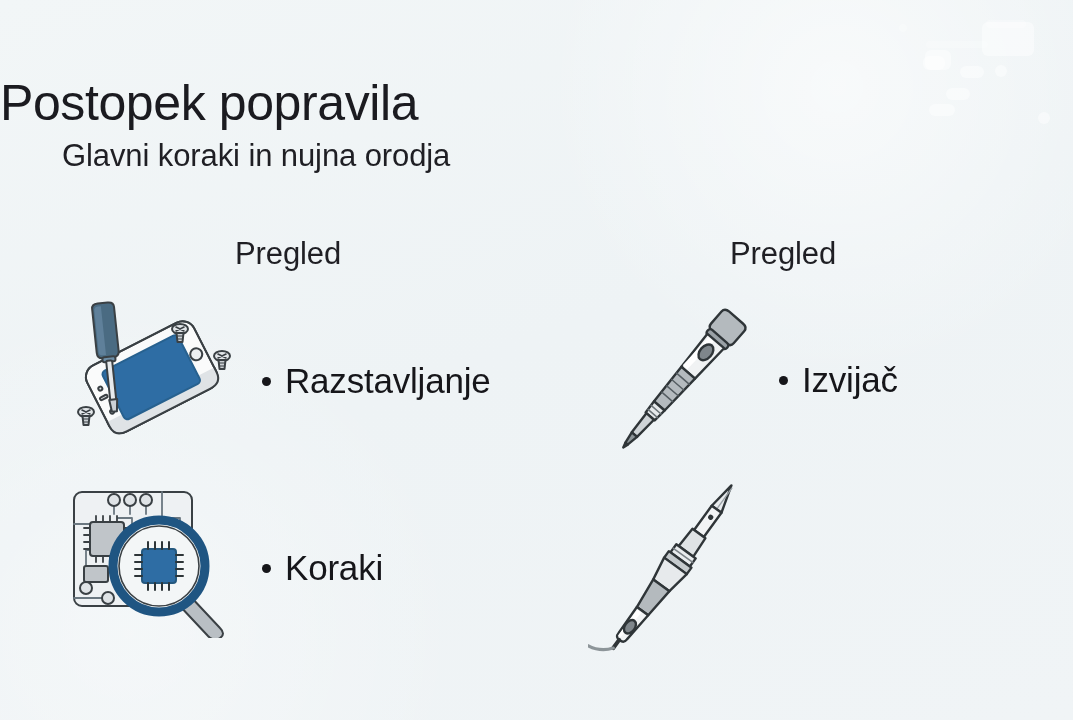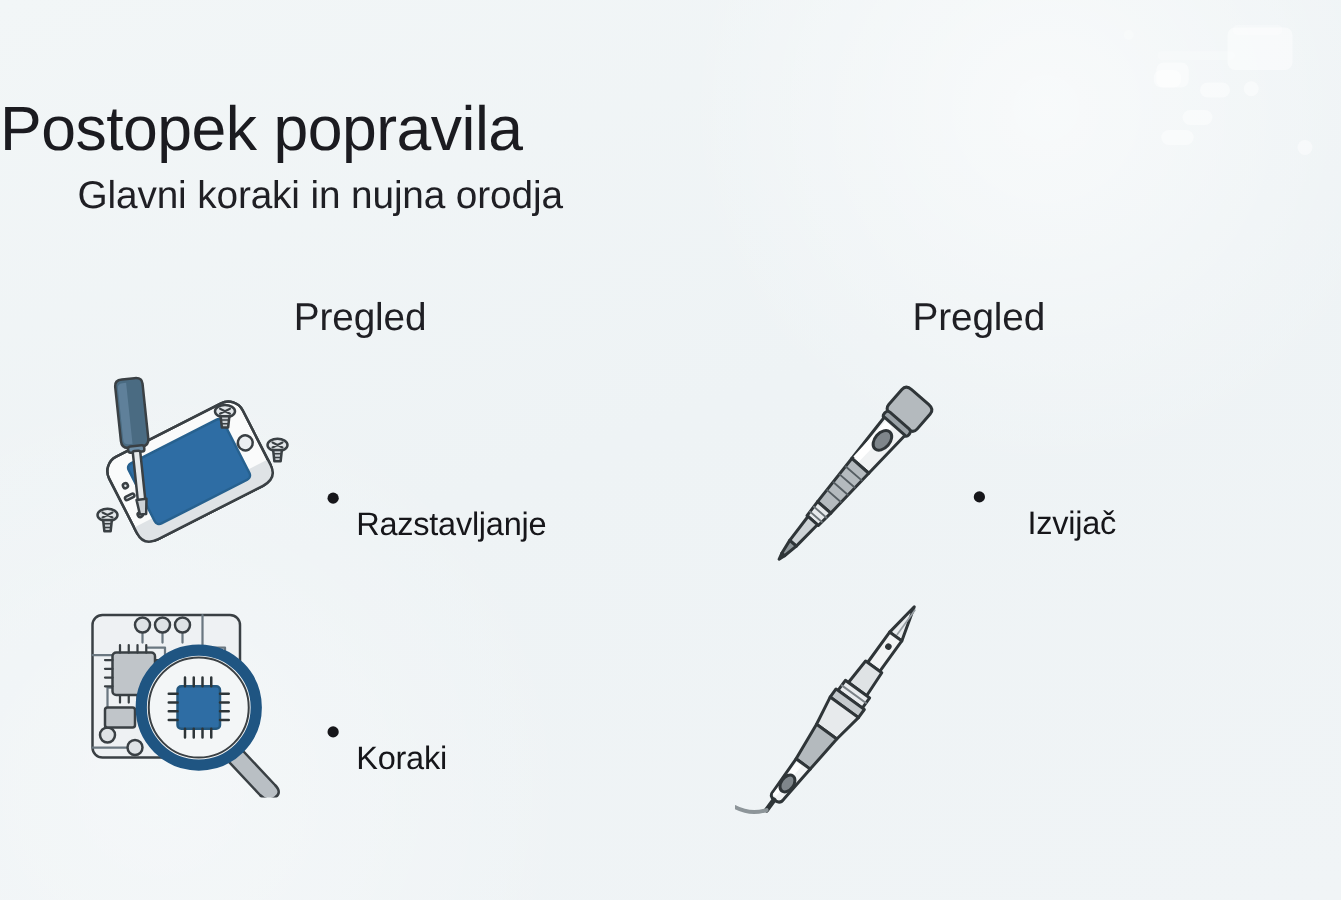--- a/index.html
+++ b/index.html
@@ -61,25 +61,24 @@
   }
   .col-head.steps  { left: 235px; top: 236px; }
   .col-head.tools  { left: 730px; top: 236px; }
 
   .row-item {
     position: absolute;
     display: flex;
     align-items: center;
   }
   .bullet-text {
-    font-size: 26px;
+    font-size: 35px;
     color: #16161a;
     white-space: nowrap;
     letter-spacing: -0.2px;
-    margin-top: 43px;
   }
   .bullet-dot {
     width: 9px;
     height: 9px;
     border-radius: 50%;
     background: #16161a;
     margin-right: 14px;
     flex: 0 0 auto;
   }
 
@@ -88,21 +87,21 @@
   .ill svg { display: block; }
 
   #ill-phone    { left: 58px;  top: 300px; }
   #ill-board    { left: 62px;  top: 478px; }
   #ill-driver   { left: 596px; top: 296px; }
   #ill-solder   { left: 588px; top: 468px; }
 
   
   #row-razstavljanje { left: 262px; top: 361px; }
   #row-pregled       { left: 262px; top: 548px; }
-  #row-izvijac       { left: 779px; top: 360px; gap: 20px; }
+  #row-izvijac       { left: 779px; top: 360px; }
   #row-spajkalnik    { left: 779px; top: 548px; }
 </style>
 </head>
 <body>
 
 <div id="slide">
 
   <div class="fleck" style="left:982px;top:22px;width:52px;height:34px;"></div>
   <div class="fleck" style="left:986px;top:20px;width:40px;height:8px;opacity:.6;"></div>
   <div class="fleck" style="left:926px;top:41px;width:62px;height:7px;opacity:.5;"></div>

